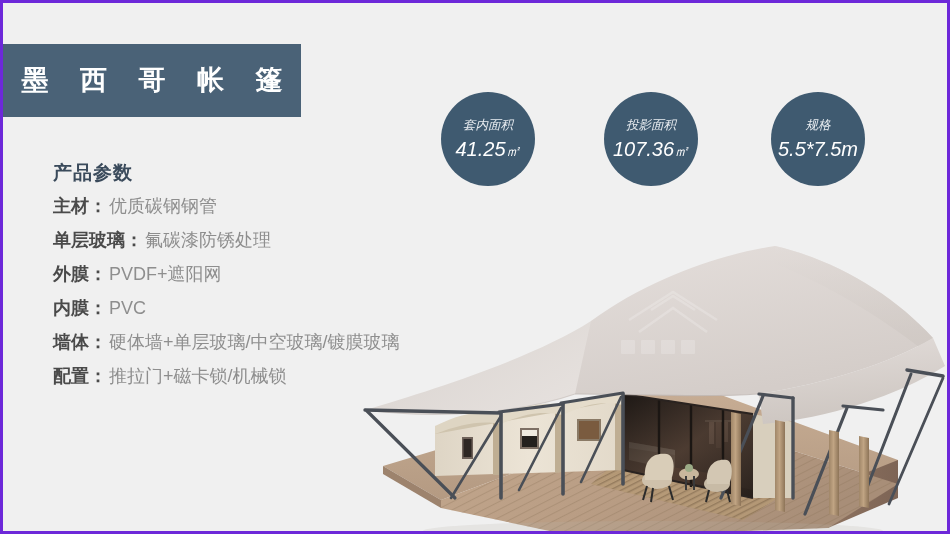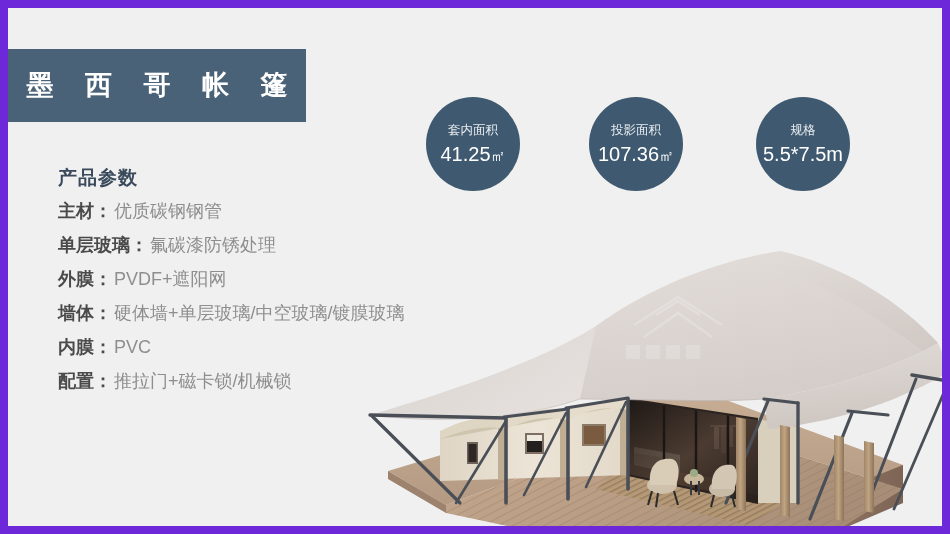--- a/index.html
+++ b/index.html
@@ -14,21 +14,21 @@
   body {
     font-family: "Liberation Sans", "DejaVu Sans", sans-serif;
     background: #ffffff;
   }
 
   .page {
     position: relative;
     width: 950px;
     height: 534px;
     background: #f0f0f0;
-    border: 8px solid #6d28d9;
+    border: 3px solid #6d28d9;
     overflow: hidden;
   }
 
   
   .title-banner {
     position: absolute;
     left: 0px;
     top: 41px;
     width: 298px;
     height: 73px;
@@ -83,24 +83,25 @@
     font-weight: normal;
     color: #8e8e8e;
     margin-left: 2px;
   }
 
   .section-gap { height: 27px; }
 
   
   .badges {
     position: absolute;
-    left: 418px;
+    left: 438px;
     top: 89px;
     width: 480px;
     height: 94px;
+    font-style: italic;
   }
   .badge {
     position: absolute;
     top: 0;
     width: 94px;
     height: 94px;
     border-radius: 50%;
     background: #3f5a70;
     display: flex;
     flex-direction: column;
@@ -172,22 +173,22 @@
     </div>
   </div>
 
   <div class="spec-panel">
 
     <div class="section-heading">产品参数</div>
     <ul class="spec-list">
       <li class="spec-row"><span class="spec-label">主材：</span><span class="spec-value">优质碳钢钢管</span></li>
       <li class="spec-row"><span class="spec-label">单层玻璃：</span><span class="spec-value">氟碳漆防锈处理</span></li>
       <li class="spec-row"><span class="spec-label">外膜：</span><span class="spec-value">PVDF+遮阳网</span></li>
+      <li class="spec-row"><span class="spec-label">内膜：</span><span class="spec-value">PVC</span></li>
       <li class="spec-row"><span class="spec-label">墙体：</span><span class="spec-value">硬体墙+单层玻璃/中空玻璃/镀膜玻璃</span></li>
-      <li class="spec-row"><span class="spec-label">内膜：</span><span class="spec-value">PVC</span></li>
       <li class="spec-row"><span class="spec-label">配置：</span><span class="spec-value">推拉门+磁卡锁/机械锁</span></li>
     </ul>
 
     <div class="section-gap"></div>
 
   </div>
 
   <div class="tent-figure">
     <svg class="tent-svg" viewBox="0 0 630 339" preserveAspectRatio="xMidYMid meet">
       <defs>

